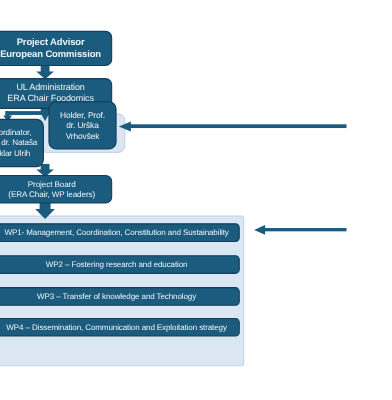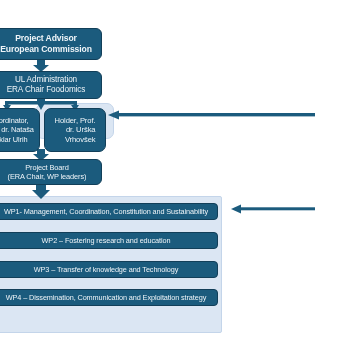--- a/index.html
+++ b/index.html
@@ -66,26 +66,25 @@
   #node-coordinator {
     left: -22px;
     top: 108px;
     width: 62px;
     height: 44px;
     font-size: 7.4px;
     border-radius: 7px;
   }
   #node-holder {
     left: 44px;
-    top: 108px;
+    top: 92px;
     width: 62px;
     height: 44px;
     font-size: 7.6px;
     border-radius: 7px;
-    text-align: right;
   }
   #node-project-board {
     left: -8px;
     top: 159px;
     width: 110px;
     height: 26px;
     font-size: 7.4px;
   }
 
   .wp {

